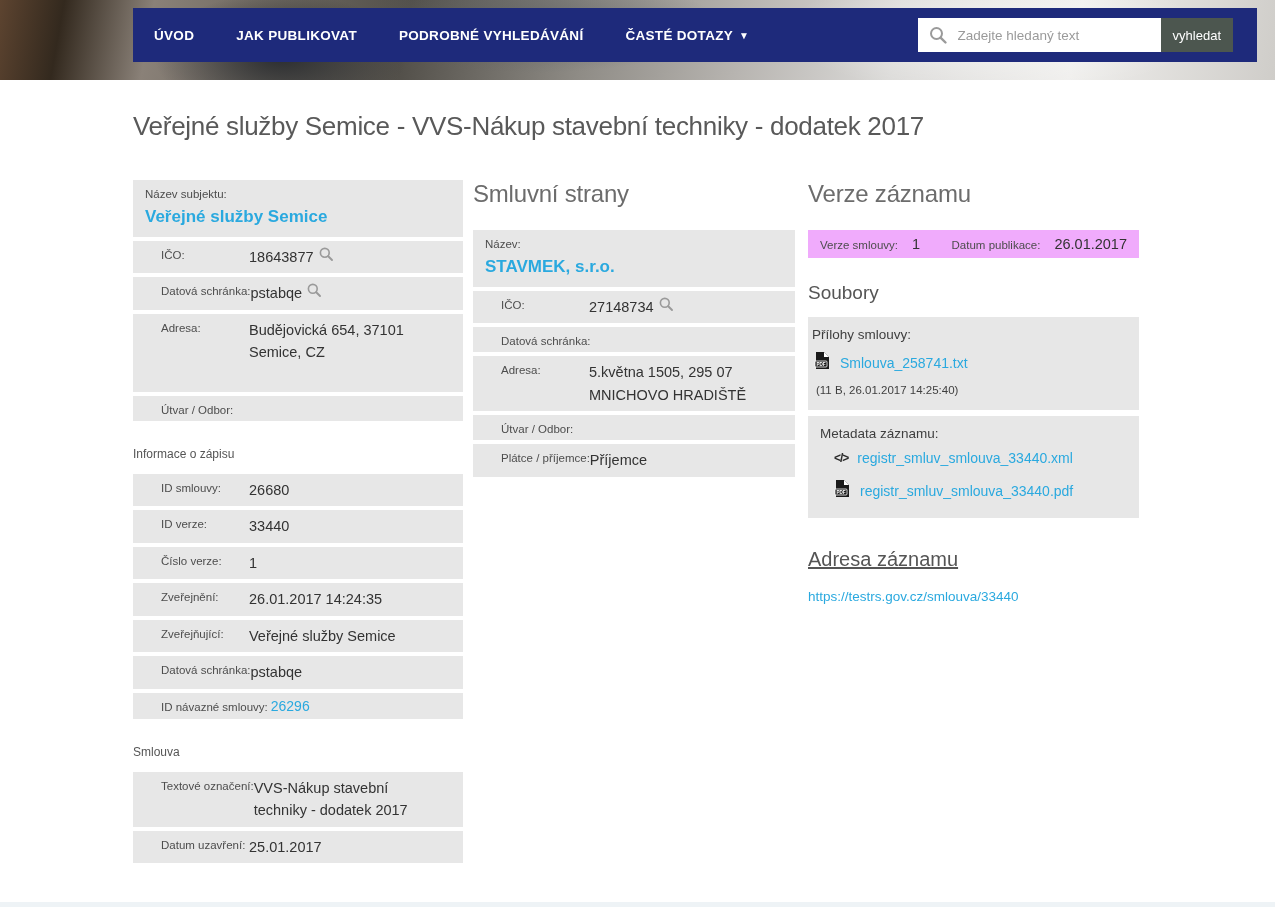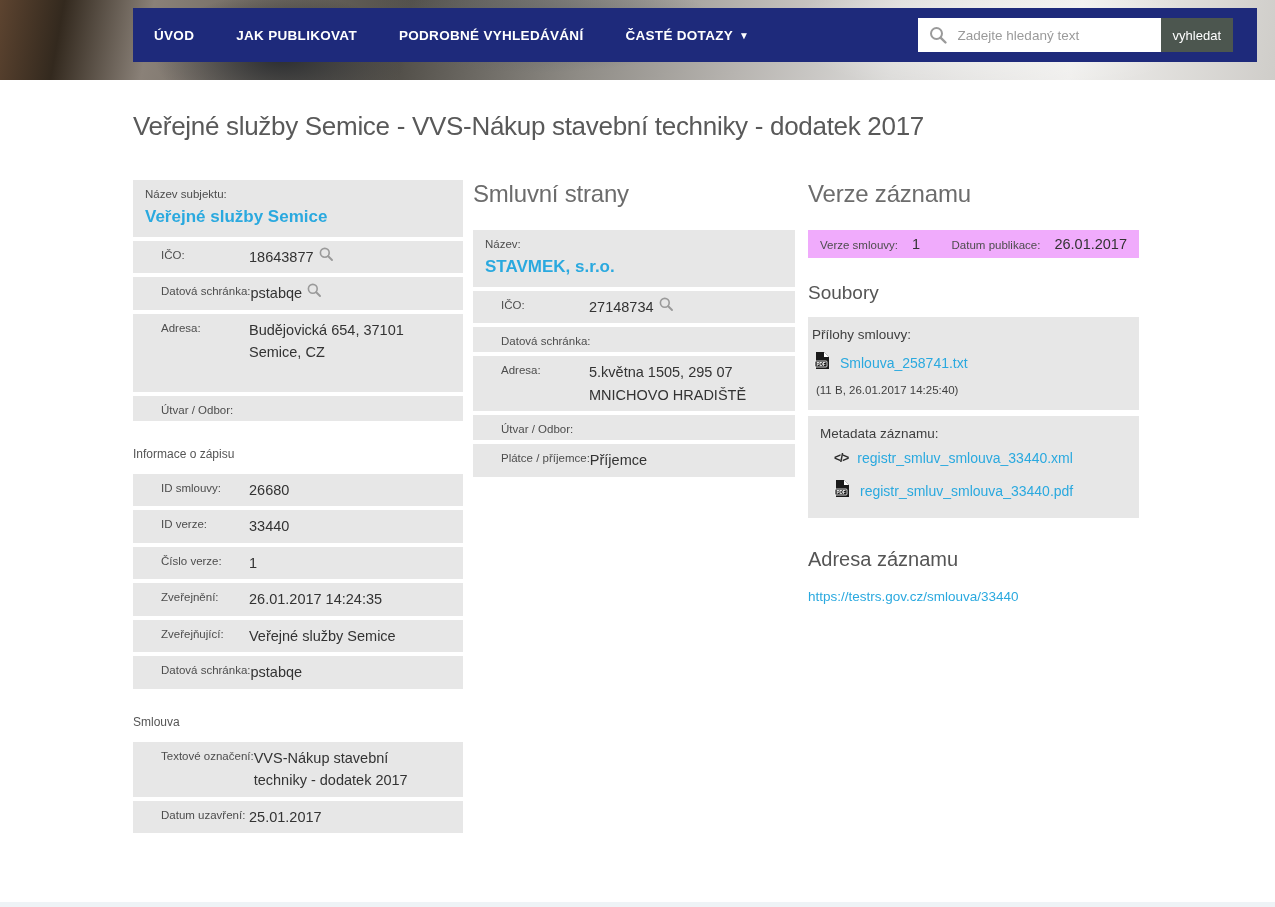--- a/index.html
+++ b/index.html
@@ -166,20 +166,24 @@
         <span class="val">26.01.2017 14:24:35</span>
       </div>
       <div class="row">
         <span class="lbl">Zveřejňující:</span>
         <span class="val">Veřejné služby Semice</span>
       </div>
       <div class="row">
         <span class="lbl">Datová schránka:</span>
         <span class="val">pstabqe</span>
       </div>
+      <div class="row">
+        <span class="lbl" style="min-width:0;margin-right:3px;">ID návazné smlouvy:</span>
+        <a class="link" style="color:#2aa9df;">26296</a>
+      </div>
 
       <h3 class="sub">Smlouva</h3>
 
       <div class="row">
         <span class="lbl">Textové označení:</span>
         <span class="val wrap">VVS-Nákup stavební techniky - dodatek 2017</span>
       </div>
       <div class="row">
         <span class="lbl">Datum uzavření:</span>
         <span class="val">25.01.2017</span>
@@ -268,20 +272,20 @@
               <path d="M2 1 h8 l5 5 v12 h-13 z" fill="#1a1a1a"></path>
               <path d="M10 1 l5 5 h-5 z" fill="#fff"></path>
               <rect x="1" y="10" width="12" height="6" rx="1" fill="#1a1a1a" stroke="#fff" stroke-width="0.8"></rect>
               <text x="7" y="14.8" font-size="4.6" fill="#fff" text-anchor="middle" font-family="Liberation Sans, sans-serif" font-weight="bold">PDF</text>
             </svg>
           </span>
           <a class="link" style="color:#2aa9df;">registr_smluv_smlouva_33440.pdf</a>
         </div>
       </div>
 
-      <h3 class="sub" style="font-size:20px;margin-top:30px;margin-bottom:16px;">Adresa záznamu</h3>
+      <h3 class="sub" style="font-size:20px;margin-top:30px;margin-bottom:16px;text-decoration:underline;">Adresa záznamu</h3>
       <a class="addr-link" style="color:#2aa9df;">https://testrs.gov.cz/smlouva/33440</a>
     </div>
 
   </div>
 </div>
 
 <div class="bottom-strip"></div>
 
 </body></html>

